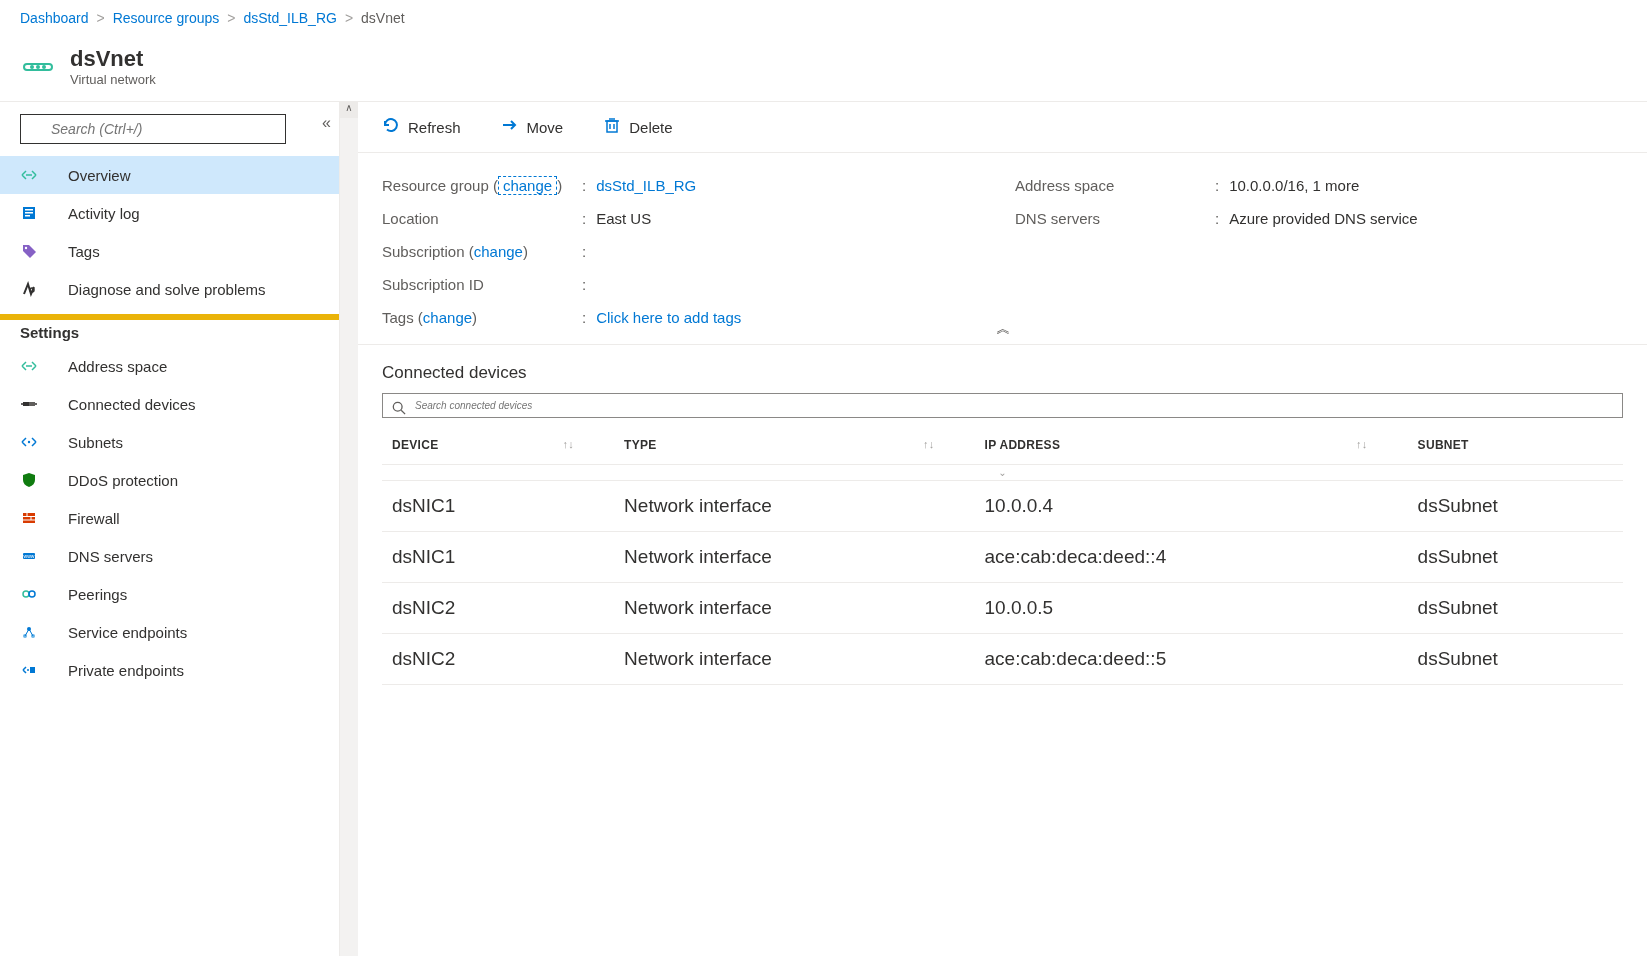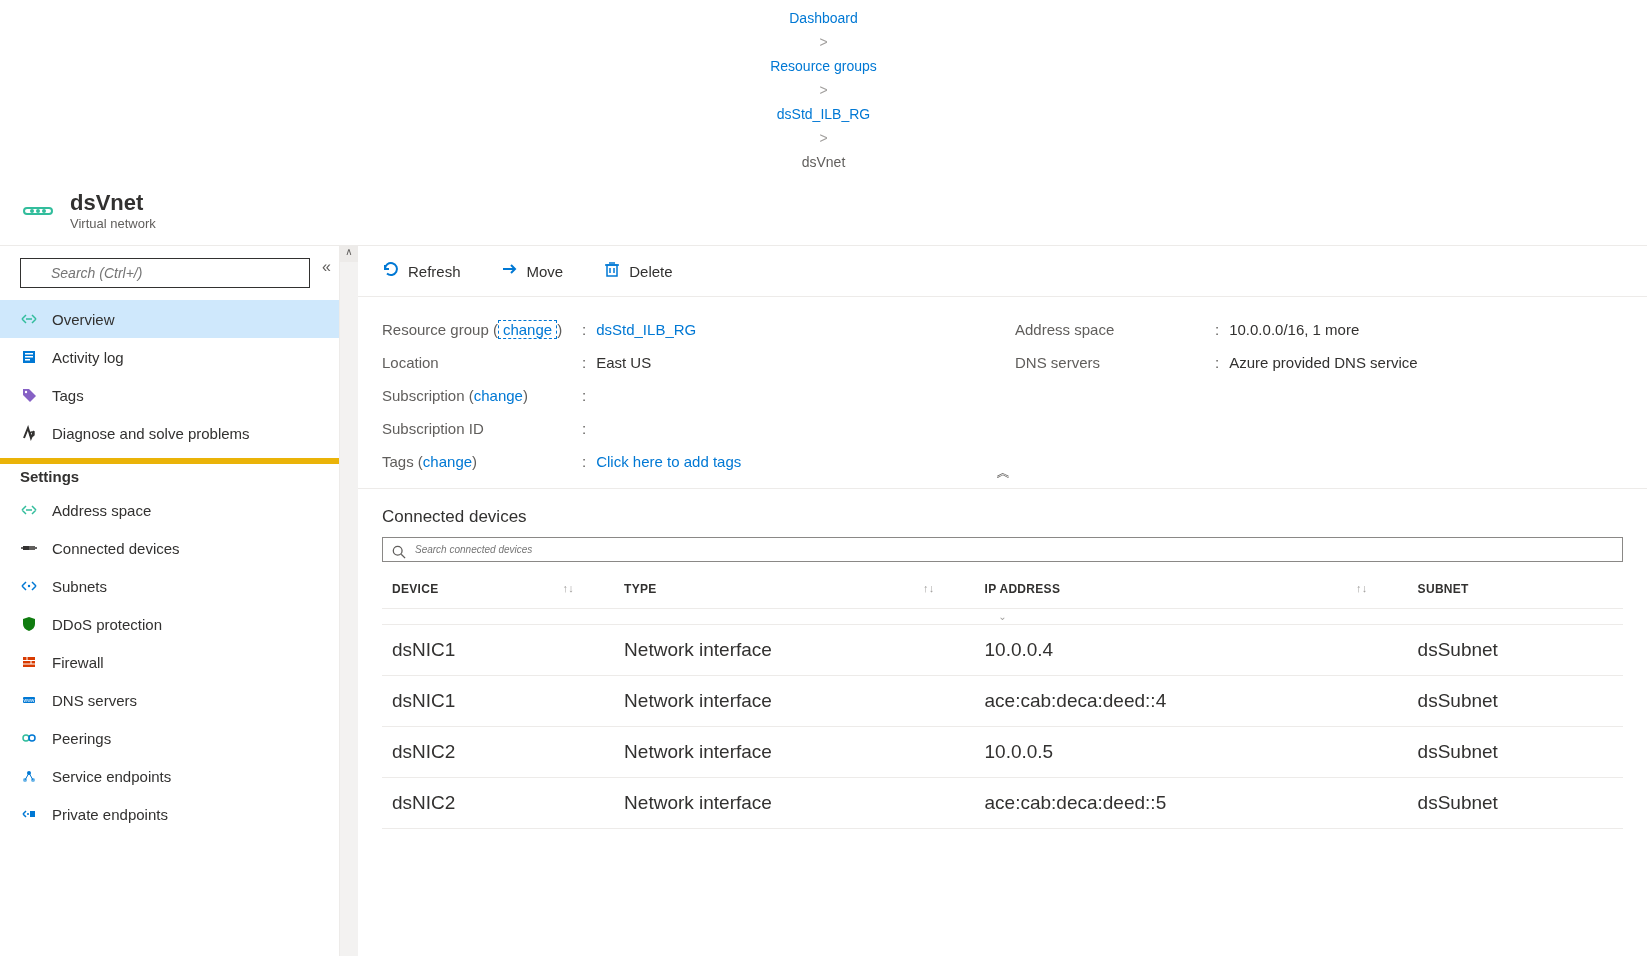--- a/index.html
+++ b/index.html
@@ -1,37 +1,37 @@
 <!DOCTYPE html>
 <html><head>
 <meta charset="utf-8">
 <style>
 * { box-sizing: border-box; margin: 0; padding: 0; }
 body { font-family: 'Segoe UI', Tahoma, sans-serif; font-size: 14px; color: #323130; background: #fff; }
 
-.breadcrumb { padding: 10px 20px; display: flex; align-items: center; gap: 8px; font-size: 14px; flex-direction: column; }
+.breadcrumb { padding: 10px 20px; display: flex; align-items: center; gap: 8px; font-size: 14px; }
 .breadcrumb .crumb { color: #0078d4; cursor: pointer; }
 .breadcrumb .crumb.current { color: #605e5c; cursor: default; }
 .breadcrumb .sep { color: #a19f9d; }
 
 .header { padding: 10px 20px 14px 20px; display: flex; align-items: center; gap: 14px; border-bottom: 1px solid #edebe9; }
 .header .vnet-icon { width: 36px; height: 36px; display:flex; align-items:center; justify-content:center; }
 .header .title { font-size: 22px; font-weight: 600; color: #323130; }
 .header .subtitle { font-size: 13px; color: #605e5c; }
 
 .main { display: flex; height: calc(100vh - 100px); }
 .sidebar { width: 340px; border-right: 1px solid #edebe9; background:#fff; position: relative; display:flex; flex-direction:column; }
 .sidebar .collapse { position: absolute; right: 8px; top: 12px; font-size: 16px; color: #605e5c; cursor: pointer; }
 .sidebar .search-wrap { padding: 12px 20px 8px 20px; }
-.sidebar .search { width: 290px; border: 1px solid #323130; padding: 6px 8px 6px 30px; font-size: 14px; font-style: italic; color: #605e5c; position: relative; }
+.sidebar .search { width: 266px; border: 1px solid #323130; padding: 6px 8px 6px 30px; font-size: 14px; font-style: italic; color: #605e5c; position: relative; }
 .search-wrap { position: relative; }
 .search-wrap .mag { position: absolute; left: 28px; top: 18px; color: #605e5c; font-size: 14px; }
 
 .nav { list-style: none; padding: 4px 0; overflow-y: auto; flex: 1; }
-.nav li { padding: 10px 20px; display: flex; align-items: center; gap: 14px; cursor: pointer; font-size: 15px; }
+.nav li { padding: 10px 20px; display: flex; align-items: center; gap: 30px; cursor: pointer; font-size: 15px; }
 .nav li.active { background: #cfe8fc; }
 .nav li .icon { width: 18px; height: 18px; display:inline-flex; align-items:center; justify-content:center; flex-shrink:0; }
 .nav .section-header { font-weight: 600; color: #323130; padding: 4px 20px 6px 20px; cursor: default; border-top: 6px solid #eab308; margin-top: 6px; }
 .scroll-indicator { width: 18px; background: #f3f2f1; display:flex; flex-direction:column; }
 .scroll-indicator .up { height:16px; text-align:center; font-size:10px; color:#605e5c; background:#edebe9; cursor:pointer; }
 .sidebar-outer { display:flex; }
 
 .content { flex: 1; overflow: auto; }
 .toolbar { display: flex; align-items: center; gap: 40px; padding: 14px 24px; border-bottom: 1px solid #edebe9; }
 .toolbar .tbtn { display: flex; align-items: center; gap: 8px; cursor: pointer; font-size: 15px; color: #323130; }

